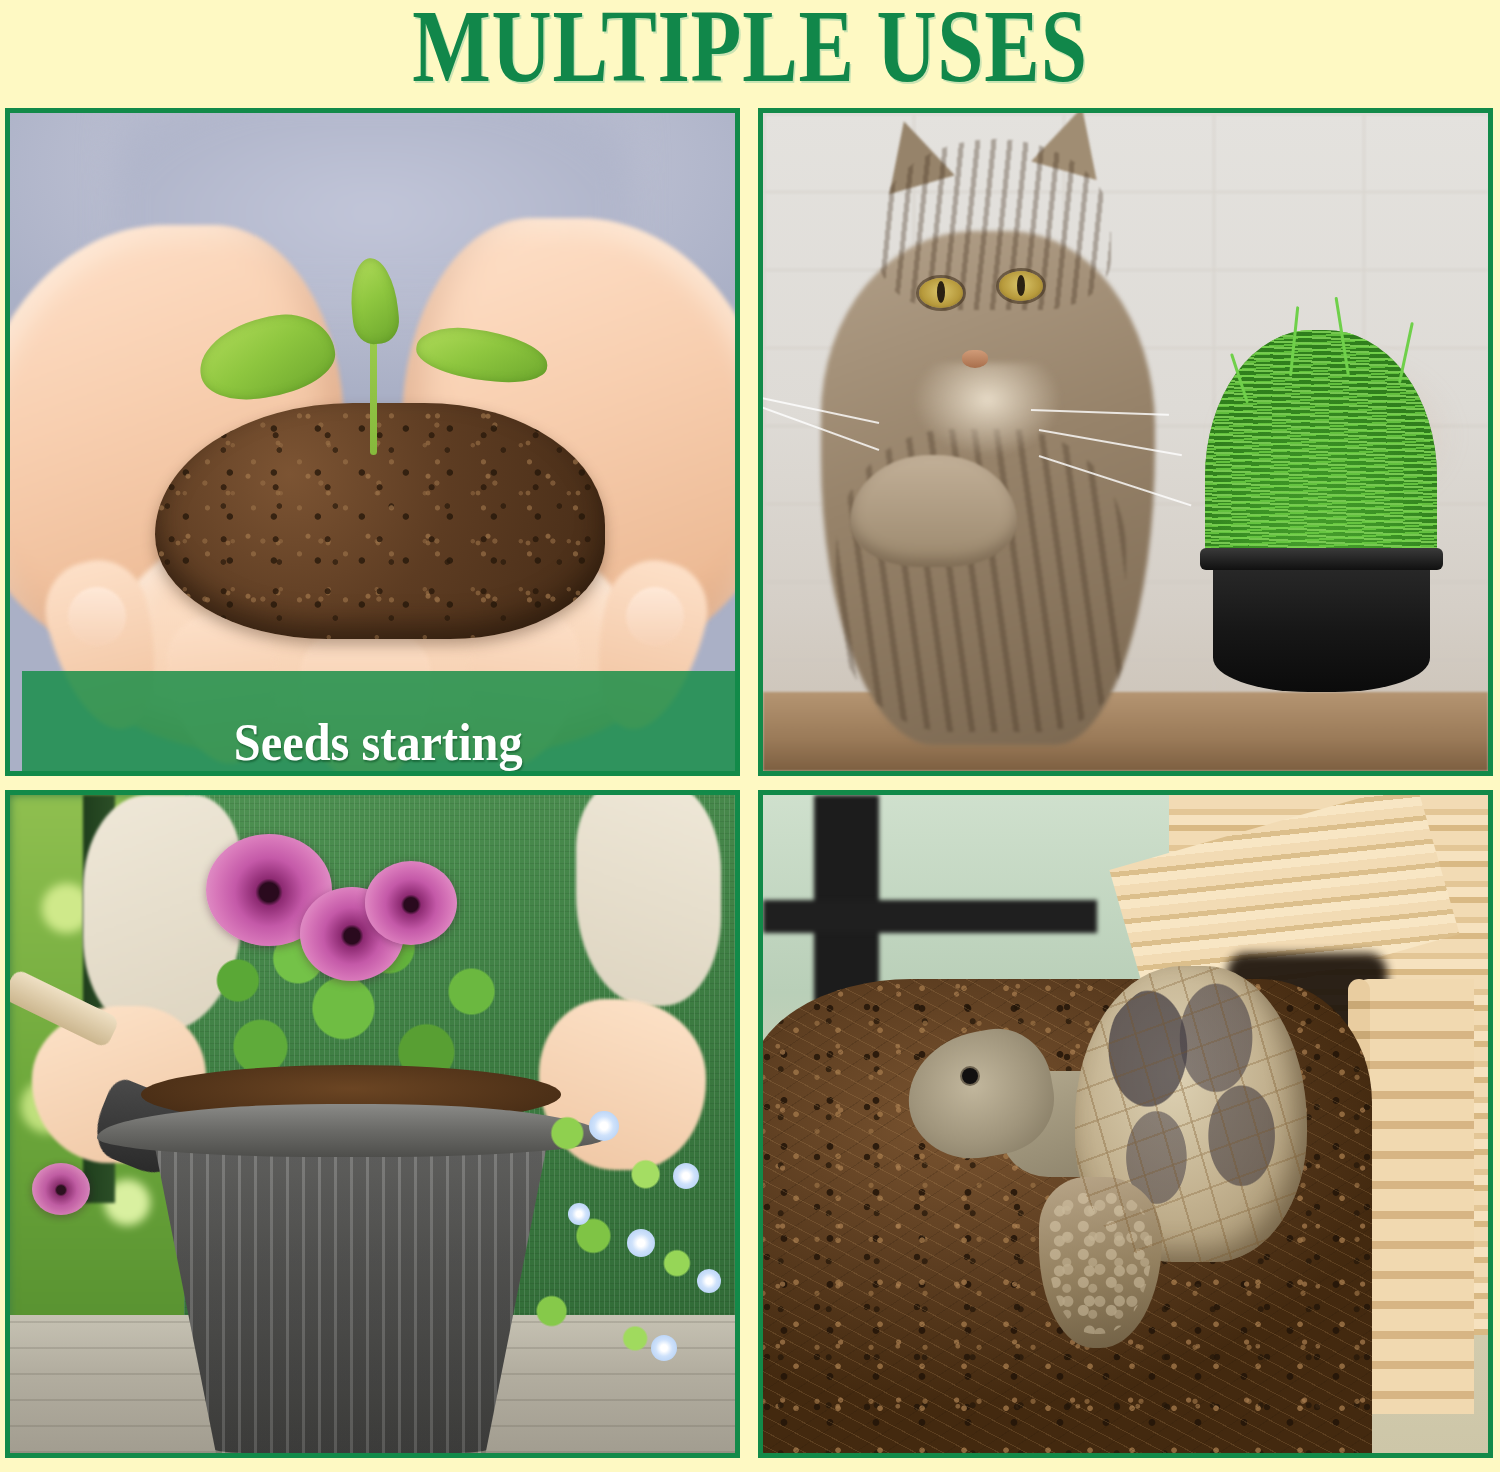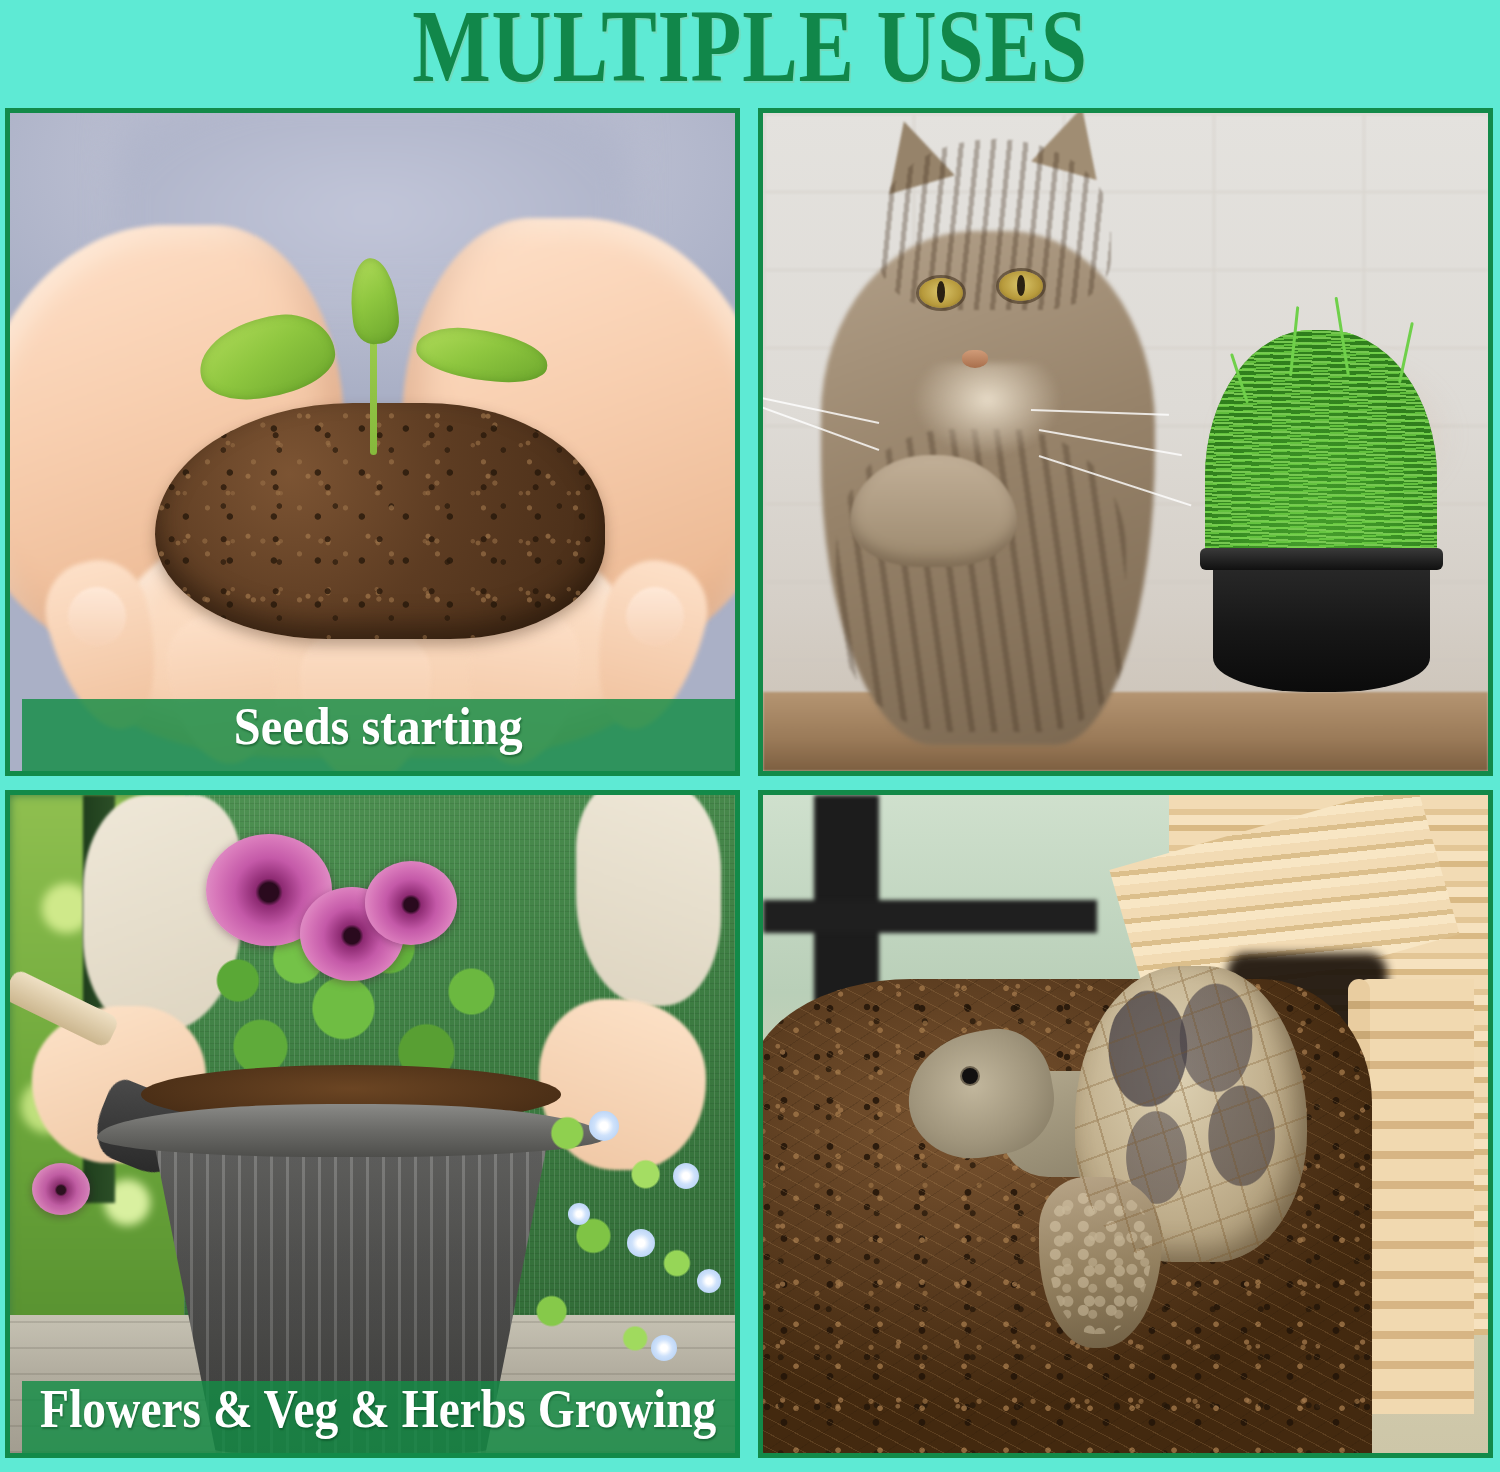--- a/index.html
+++ b/index.html
@@ -2,21 +2,21 @@
 <html><head>
 <meta charset="utf-8">
 <style>
   * { box-sizing: border-box; margin:0; padding:0; }
   html,body{
     width:1500px; height:1472px;
     background:#ffffff;
     font-family:"Liberation Serif", serif;
     overflow:hidden;
   }
-  #root{ position:relative; width:1500px; height:1472px; background:#5eead4; }
+  #root{ position:relative; width:1500px; height:1472px; background:#fef9c3; }
 
   
   .title{
     position:absolute; left:0; top:-6px; width:1500px; height:100px;
     text-align:center;
     font-family:"Liberation Serif", serif;
     font-weight:bold;
     font-size:104px;
     line-height:104px;
     letter-spacing:1px;
@@ -41,23 +41,23 @@
     position:relative;
     border:5px solid #128a49;
     overflow:hidden;
     background:#cfcfcf;
   }
   .photo{ position:absolute; inset:0; overflow:hidden; }
 
   
   .caption{
     position:absolute; left:0; right:0; bottom:0;
-    height:72px;
+    height:100px;
     background:rgba(20,140,70,0.82);
-    display:flex; align-items:flex-start; justify-content:center;
+    display:flex; align-items:flex-end; justify-content:center;
     z-index:40;
     margin-left:12px;
   }
   .caption .ctext{
     color:#ffffff;
     font-family:"Liberation Serif", serif;
     font-weight:bold;
     font-size:52px;
     line-height:56px;
     white-space:nowrap;
@@ -640,23 +640,20 @@
         <div class="bluefl bf1"></div>
         <div class="bluefl bf2"></div>
         <div class="bluefl bf3"></div>
         <div class="bluefl bf4"></div>
         <div class="bluefl bf5"></div>
         <div class="bluefl bf6"></div>
         <div class="potsoil"></div>
         <div class="potrim"></div>
         <div class="potbody"></div>
       </div>
-      <div class="caption cap-fit">
-        <span class="ctext">Flowers &amp; Veg &amp; Herbs Growing</span>
-      </div>
     </div>
 
     <div class="tile t4">
       <div class="photo">
         <div class="bg"></div>
         <div class="darkpanel"></div>
         <div class="darkbar"></div>
         <div class="wood"></div>
         <div class="roof"></div>
         <div class="hideshadow"></div>

